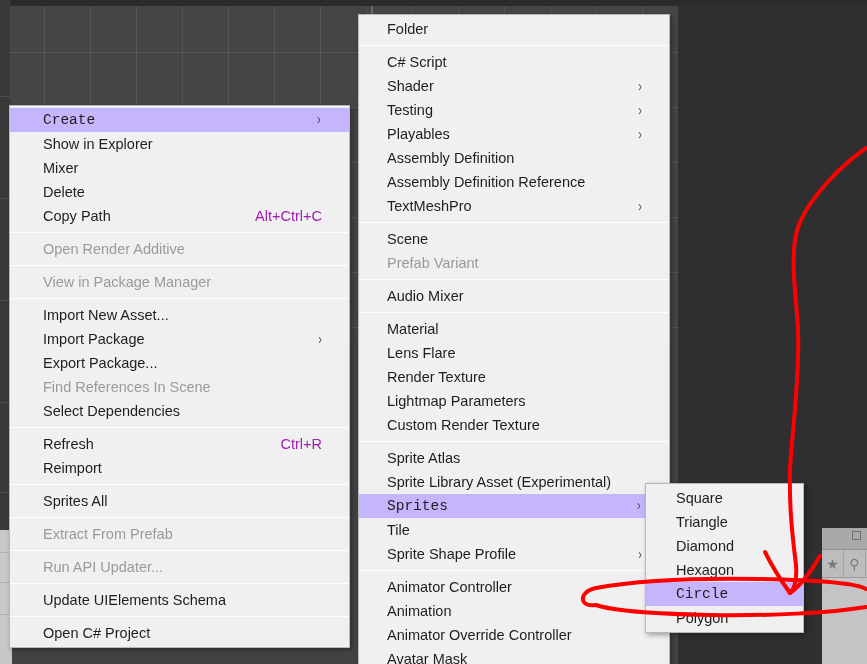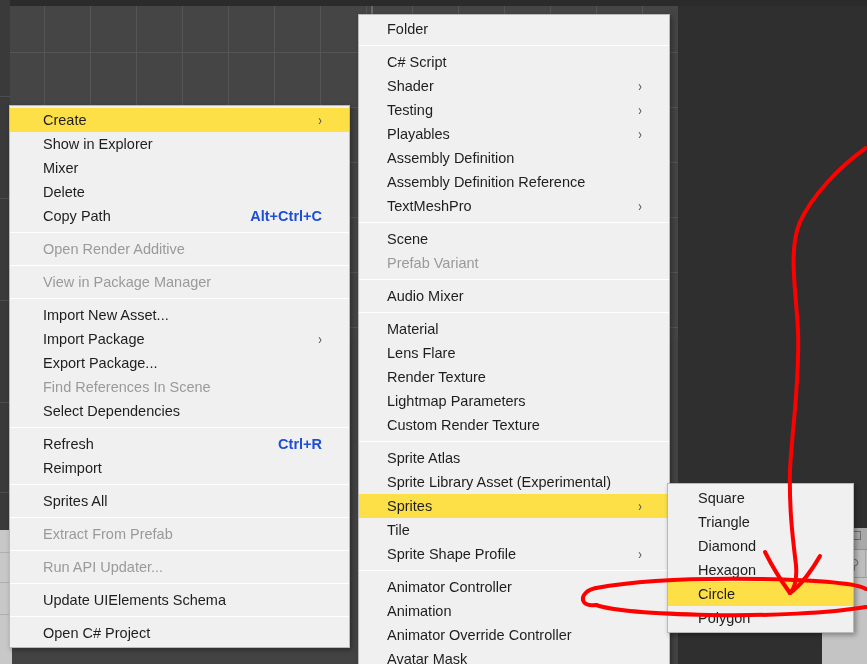--- a/index.html
+++ b/index.html
@@ -88,46 +88,45 @@
     background: #f0f0f0;
     border: 1px solid #b9b9b9;
     box-shadow: 2px 2px 5px rgba(0,0,0,0.35);
     padding: 2px 0;
     font-size: 14.5px;
     color: #1e1e1e;
     user-select: none;
   }
   #menu-context { left: 9px;  top: 105px; width: 341px; }
   #menu-create  { left: 358px; top: 14px;  width: 312px; }
-  #menu-sprites { left: 667px; top: 483px; width: 187px; }
+  #menu-sprites { left: 645px; top: 483px; width: 159px; }
 
   .menu-item {
     position: relative;
     height: 24px;
     line-height: 24px;
     padding: 0 27px 0 33px;
     white-space: nowrap;
     display: flex; align-items: center;
   }
   .menu-item .label { flex: 1 1 auto; }
   .menu-item .shortcut {
     flex: 0 0 auto;
-    color: #1d4ed8;
+    color: #a21caf;
     padding-left: 18px;
-    font-weight: bold;
   }
   .menu-item .arrow {
     flex: 0 0 auto;
     font-size: 11px;
     color: #4a4a4a;
     padding-left: 14px;
     transform: scaleY(1.35);
   }
   .menu-item.disabled { color: #9a9a9a; }
-  .menu-item.highlight { background: #fde047; }
+  .menu-item.highlight { background: #c4b5fd; font-family: Liberation Mono, monospace; }
   .menu-sep {
     height: 1px; margin: 4px 0 4px 0;
     background: #dedede;
     border-bottom: 1px solid #ffffff;
   }
   #menu-create .menu-item { padding-left: 28px; }
   #menu-sprites .menu-item { padding-left: 30px; }
 
   
   .annotation {

